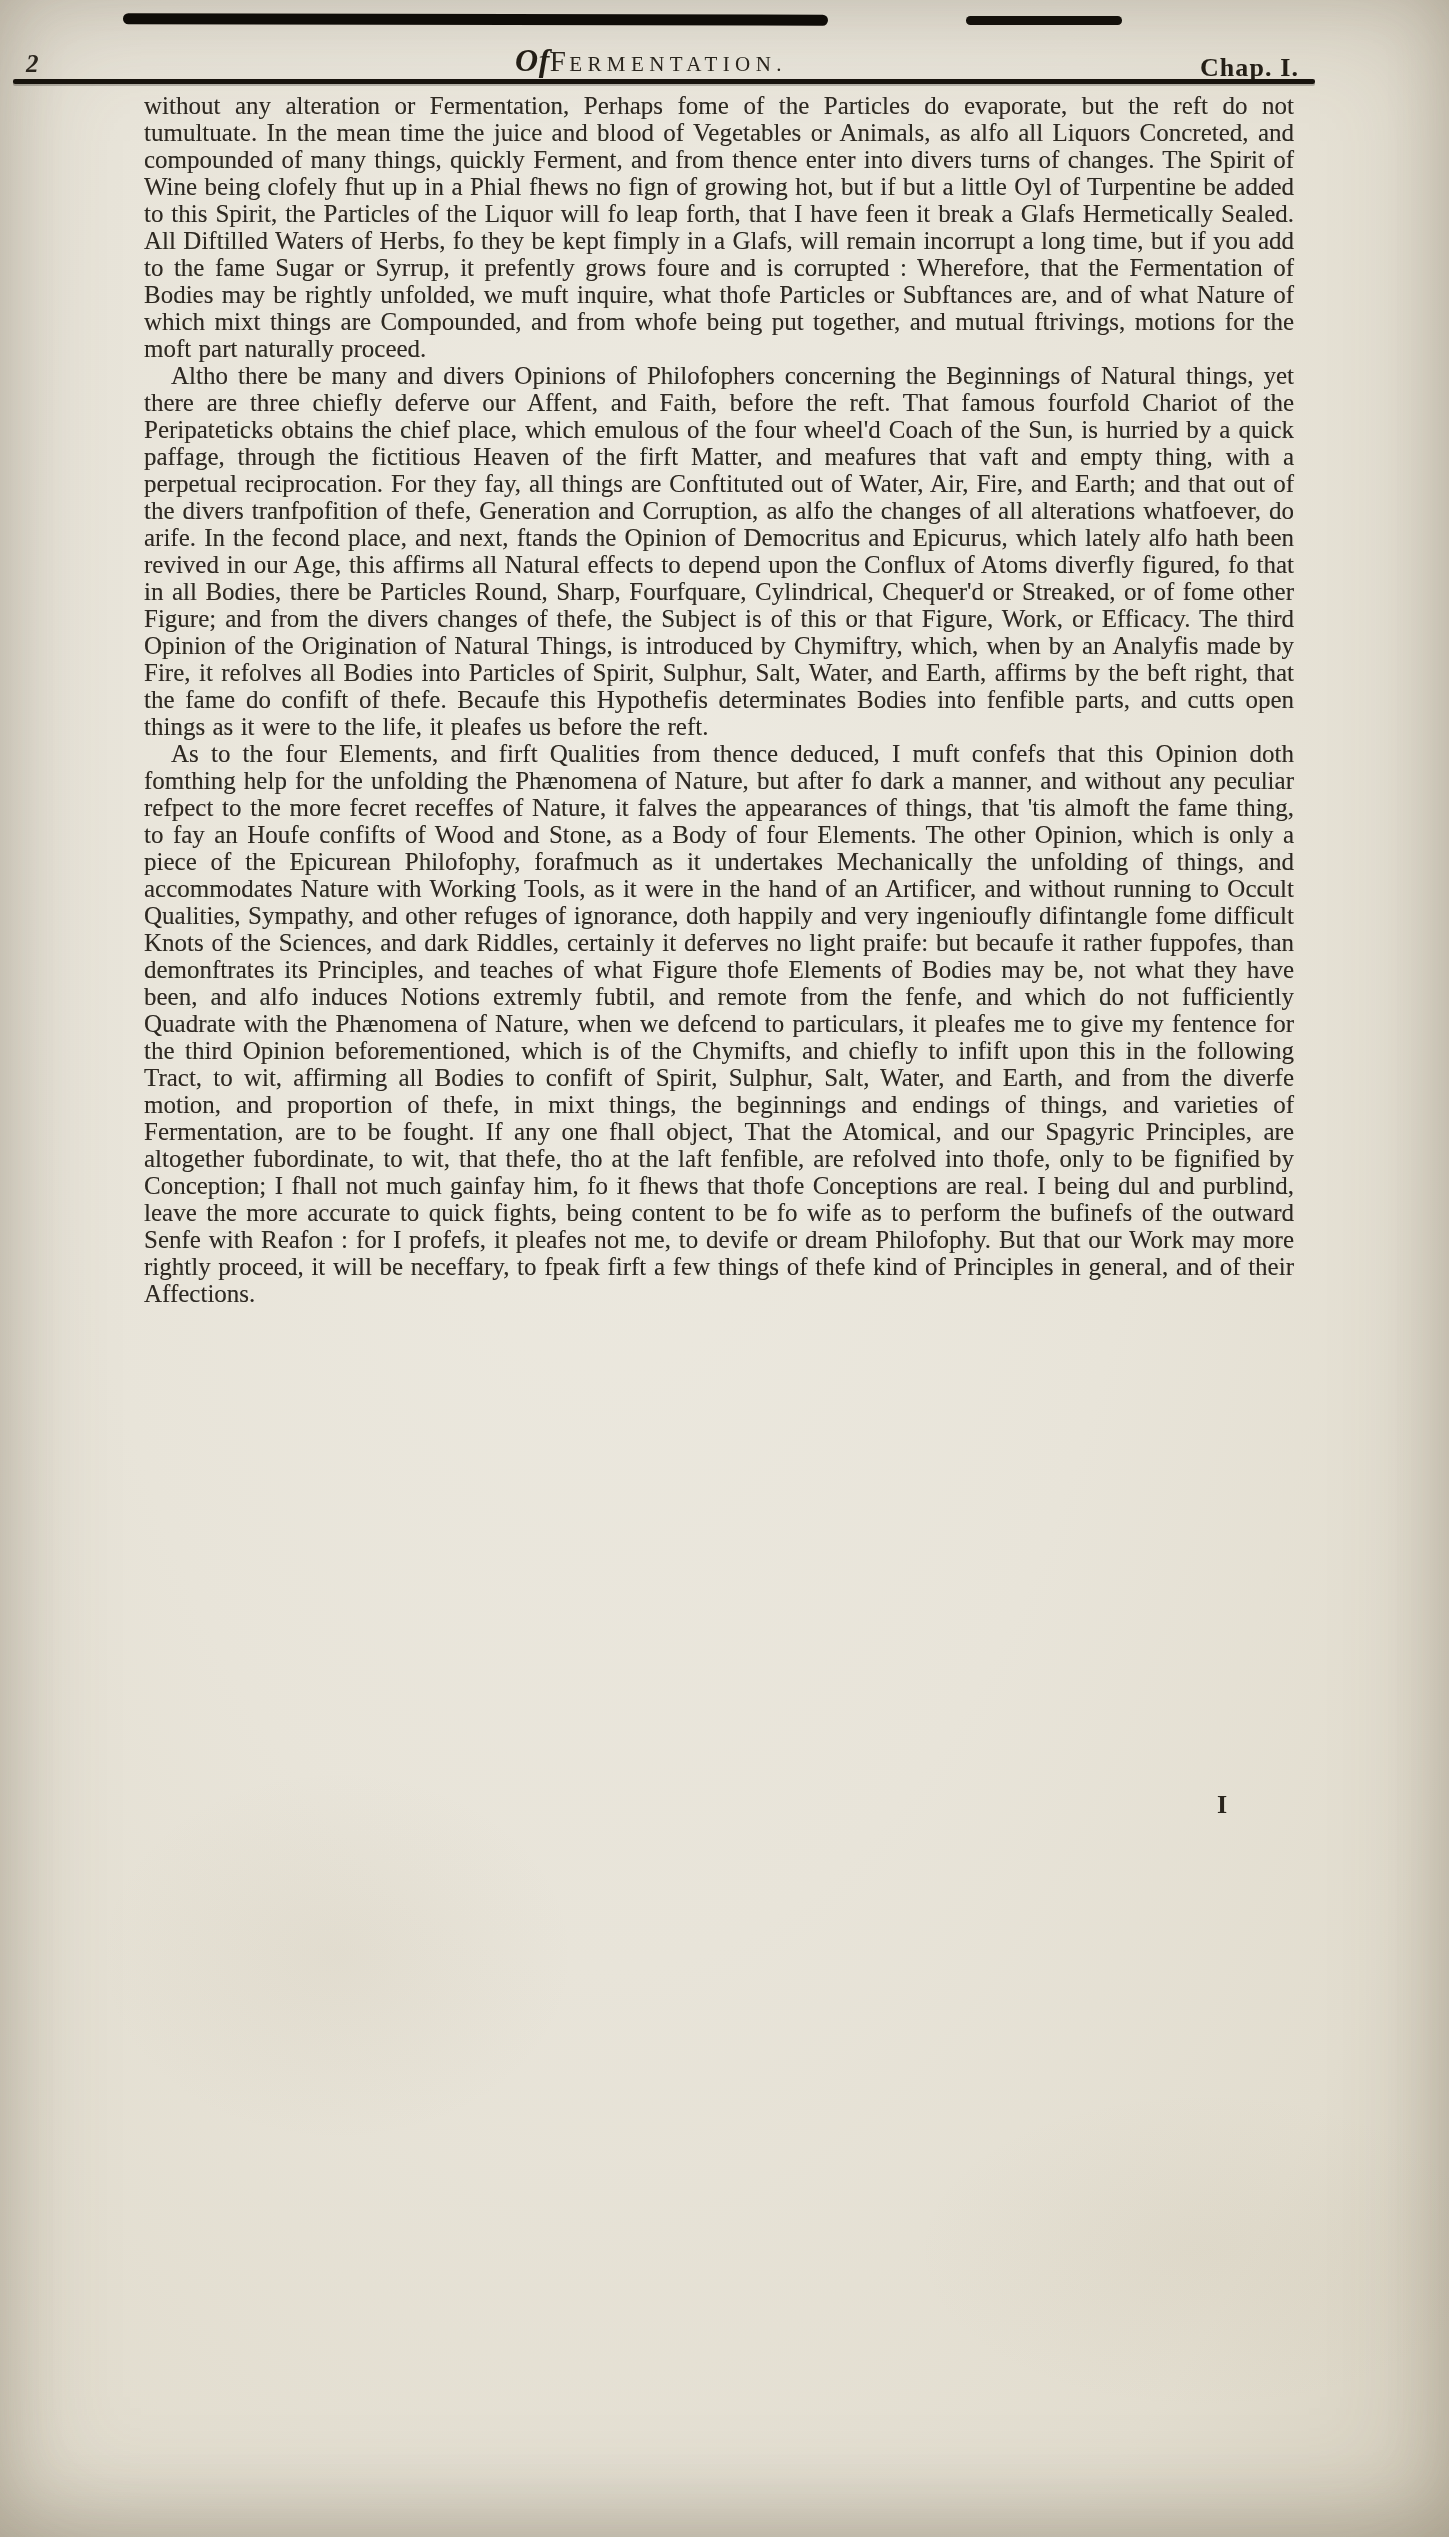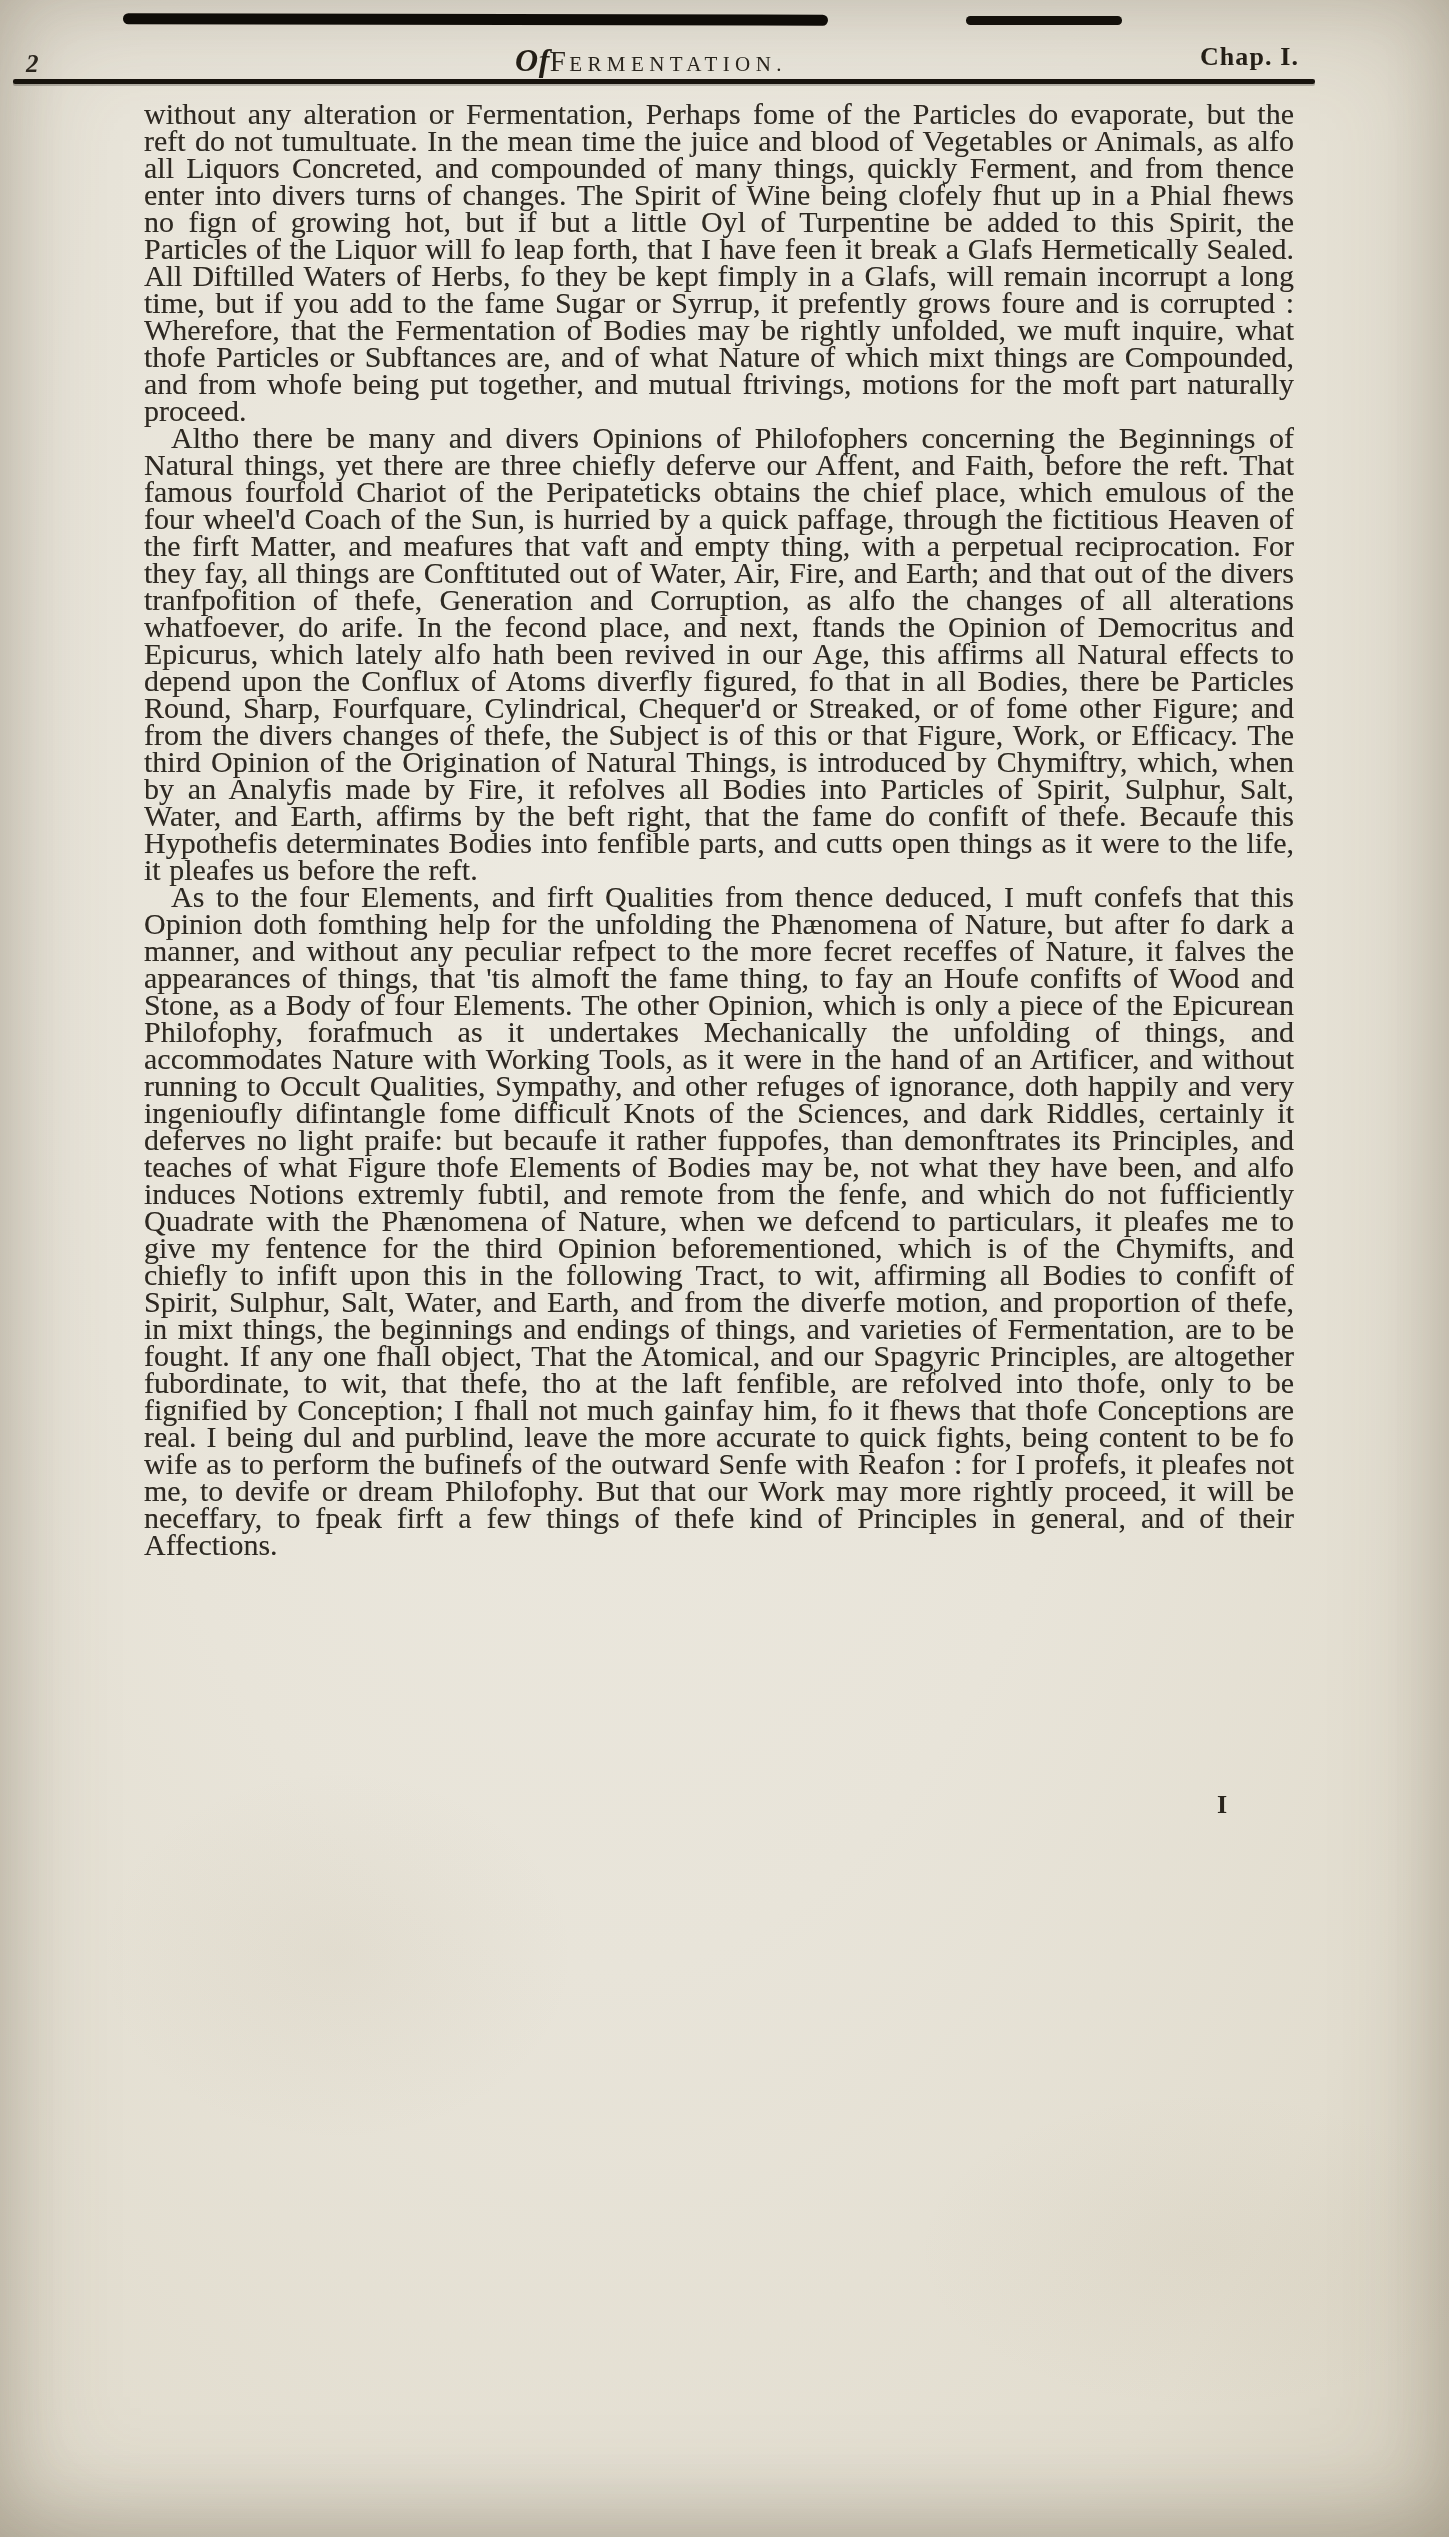--- a/index.html
+++ b/index.html
@@ -87,41 +87,41 @@
     font-size: 29px;
     letter-spacing: 3.2px;
   }
   .title-rest {
     font-size: 21px;
     letter-spacing: 5.4px;
     text-align: right;
   }
   .chapter {
     position: absolute;
-    right: 151px; top: 0;
+    right: 151px; top: 11px;
     font-size: 26px;
     font-weight: 600;
     letter-spacing: 1.1px;
     color: #241f17;
   }
   .header-rule {
     position: absolute;
     left: 13px; top: 79px;
     width: 1302px; height: 4.8px;
     background: #17130d;
     border-radius: 2.1px;
     box-shadow: 0 2.1px 0 rgba(23,19,13,0.25);
   }
 
   .text-block {
     position: absolute;
-    left: 144px; top: 100px;
+    left: 144px; top: 92px;
     width: 1150px;
     text-align: justify;
-    font-size: 30px;
+    font-size: 25px;
     line-height: 27px;
     word-spacing: 1.1px;
     color: #2e2922;
     text-shadow: 0 0 0.5px rgba(46,41,34,0.35);
   }
   .para { margin: 0; padding: 0; }
   .para.indent { text-indent: 27px; }
 
   .signature {
     position: absolute;

